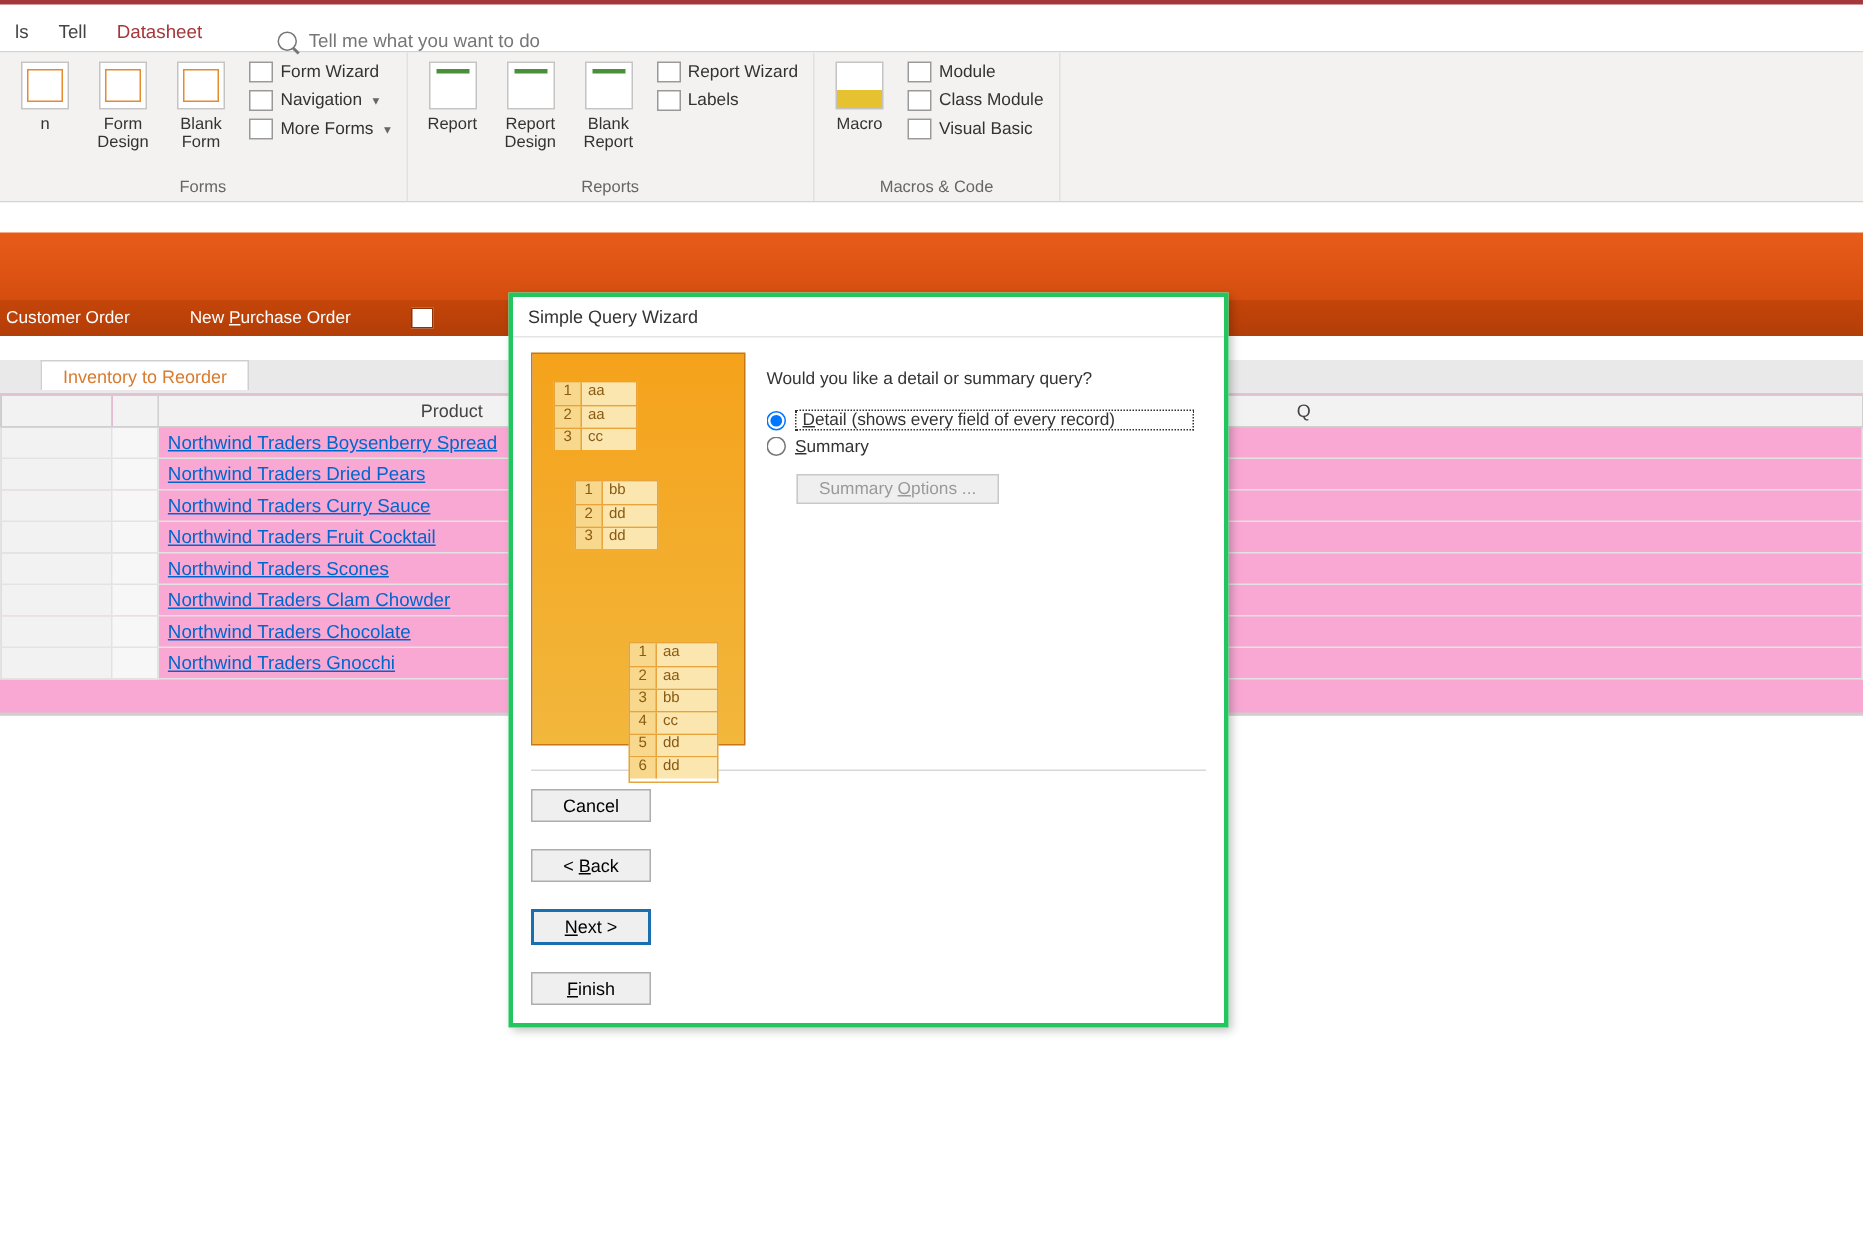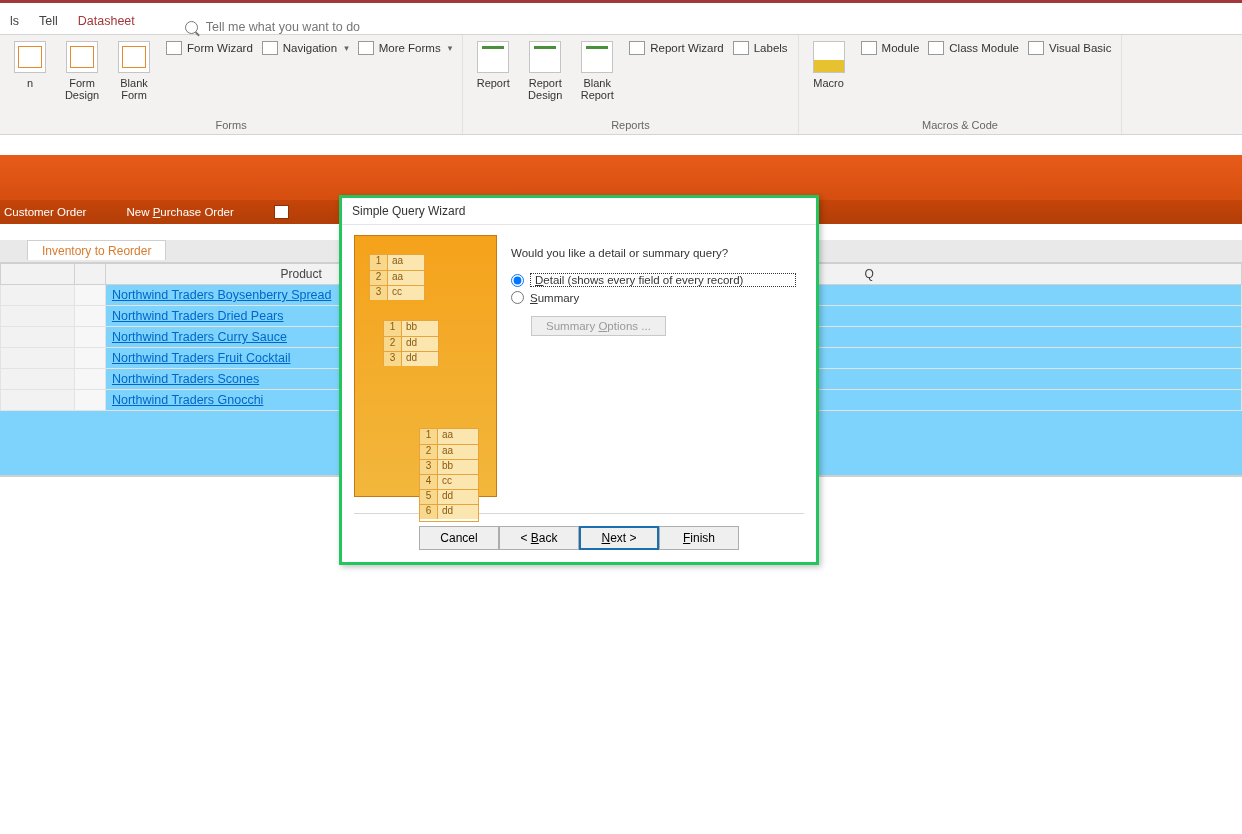--- a/index.html
+++ b/index.html
@@ -16,35 +16,35 @@
   
   .ribbon { height: 100px; background: #f3f2f1; border-bottom:1px solid #d4d4d4; display:flex; }
   .group { display:flex; flex-direction:column; align-items:center; border-right:1px solid #e1e1e1; padding:4px 6px 2px; }
   .group-row { display:flex; align-items:flex-start; gap:4px; flex:1; }
   .group-label { font-size:11px; color:#666; padding:2px 0 1px; }
   .big-btn { display:flex; flex-direction:column; align-items:center; justify-content:flex-start; width:48px; padding:2px 2px; font-size:11px; color:#333; text-align:center; line-height:1.1; gap:4px; cursor:pointer;}
   .big-icon { width:32px; height:32px; background:#fff; border:1px solid #c4c4c4; position:relative; }
   .big-icon.report::before{content:"";position:absolute;left:4px;right:4px;top:4px;height:3px;background:#4a8f3a;}
   .big-icon.form::before{content:"";position:absolute;left:3px;right:3px;top:4px;bottom:4px;border:1px solid #e68a2e;}
   .big-icon.macro{background:linear-gradient(#fff 60%,#e6c231 60%);}
-  .small-list { display:flex; flex-direction:row; gap:1px; }
+  .small-list { display:flex; flex-direction:column; gap:1px; }
   .small-btn { display:flex; align-items:center; gap:5px; font-size:11.5px; color:#333; padding:2px 4px; cursor:pointer; white-space:nowrap;}
   .small-icon { width:16px; height:14px; background:#fff; border:1px solid #999; display:inline-block; }
   .dd-arrow::after{content:"▾"; font-size:9px; color:#666; margin-left:2px;}
 
   
   .orange-bar { height:45px; background:linear-gradient(#e85c1a,#d54e0f); }
   .shortcut-bar { height:24px; background:linear-gradient(#c54509,#b23e08); display:flex; align-items:center; gap:40px; padding-left:4px; font-size:11.5px; color:#fff;}
   .shortcut-bar span u{text-decoration:underline;}
   .sc-icon{width:15px;height:14px;background:#fff;display:inline-block;vertical-align:middle;border:1px solid #8a3306;}
 
   
   .sheet-wrap{background:#e9e9e9; height:22px;}
   .sheet-tab{background:#fff; border:1px solid #cfcfcf; border-bottom:none; display:inline-block; margin-left:27px; padding:3px 14px 2px; font-size:12px; color:#d97b2e;}
-  .grid{position:relative; background:#7dd3fc; height:215px; border-top:1px solid #cfcfcf; border-bottom:2px solid #cfcfcf; overflow:hidden;}
+  .grid{position:relative; background:#f9a8d4; height:215px; border-top:1px solid #cfcfcf; border-bottom:2px solid #cfcfcf; overflow:hidden;}
   .grid table{border-collapse:collapse; width:100%;}
   .grid th{background:#f2f2f2; border:1px solid #d0d0d0; font-size:12px; font-weight:normal; color:#444; padding:3px 6px; text-align:center; position:relative;}
   .grid th .hdr-dd{position:absolute; right:2px; top:3px; font-size:9px; color:#666;}
   .grid td{border:1px solid #e3e3e3; font-size:12.5px; padding:2px 6px; height:21px;}
   .rownum{width:47px; background:#f2f2f2;}
   .sel{width:20px; background:#f7f7f7;}
   .product a{color:#0066cc; text-decoration:underline;}
   .colQ{width:60%;}
 
   
@@ -60,21 +60,21 @@
   .wiz-row span:first-child{width:18px; text-align:center; border-right:1px solid #e8a43b; background:#f7d88c;}
   .wiz-row span:last-child{flex:1; padding-left:4px; background:#fbe6b0;}
   .wiz-row+.wiz-row{border-top:1px solid #e8a43b;}
   .dlg-right{flex:1; font-size:11.5px; color:#333;margin-top:12px;}
   .dlg-q{margin-bottom:12px;}
   .radio-row{display:flex; align-items:center; gap:6px; padding:2px 0;}
   .radio-row input{margin:0;}
   .radio-row.sel-row label{border:1px dotted #333; padding:0 4px; width:266px;}
   .opts-btn{margin:10px 0 0 20px; padding:3px 14px; font-size:11.5px; color:#9a9a9a; background:#efefef; border:1px solid #c8c8c8; cursor:default;}
   .dlg-sep{margin:10px 12px 0; border-top:1px solid #d8d8d8;}
-  .dlg-buttons{display:flex; justify-content:center; gap:0; padding:12px;}
+  .dlg-buttons{display:flex; justify-content:center; gap:18px; padding:12px;flex-direction:column;}
   .dlg-buttons button{font-size:12px; padding:3px 0; width:80px; background:#efefef; border:1px solid #adadad; cursor:pointer;}
   .dlg-buttons button.primary{border:2px solid #1a6fb0;}
 </style>
 </head>
 <body>
 
 <div class="ribbon-tabs">
   <div class="ribbon-tab">ls</div>
   <div class="ribbon-tab">Tell</div>
   <div class="ribbon-tab active">Datasheet</div>
@@ -221,20 +221,32 @@
         </tr>
         <tr>
           <td class="rownum"></td>
           <td class="sel"></td>
           <td class="product"><a href="#">Northwind Traders Scones</a></td>
           <td></td>
         </tr>
         <tr>
           <td class="rownum"></td>
           <td class="sel"></td>
+          <td class="product"><a href="#">Northwind Traders Clam Chowder</a></td>
+          <td></td>
+        </tr>
+        <tr>
+          <td class="rownum"></td>
+          <td class="sel"></td>
+          <td class="product"><a href="#">Northwind Traders Chocolate</a></td>
+          <td></td>
+        </tr>
+        <tr>
+          <td class="rownum"></td>
+          <td class="sel"></td>
           <td class="product"><a href="#">Northwind Traders Gnocchi</a></td>
           <td></td>
         </tr>
       </tbody>
   </table>
 </div>
 
 <div class="dialog">
   <div class="dlg-title">Simple Query Wizard</div>
   <div class="dlg-body">

